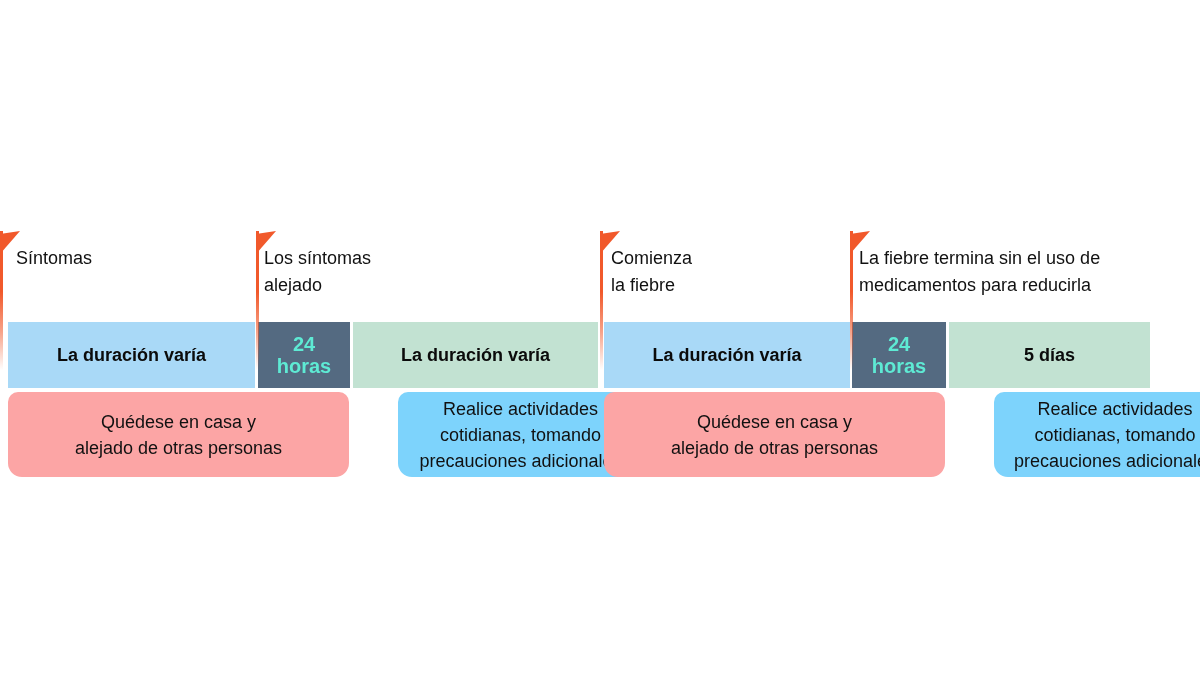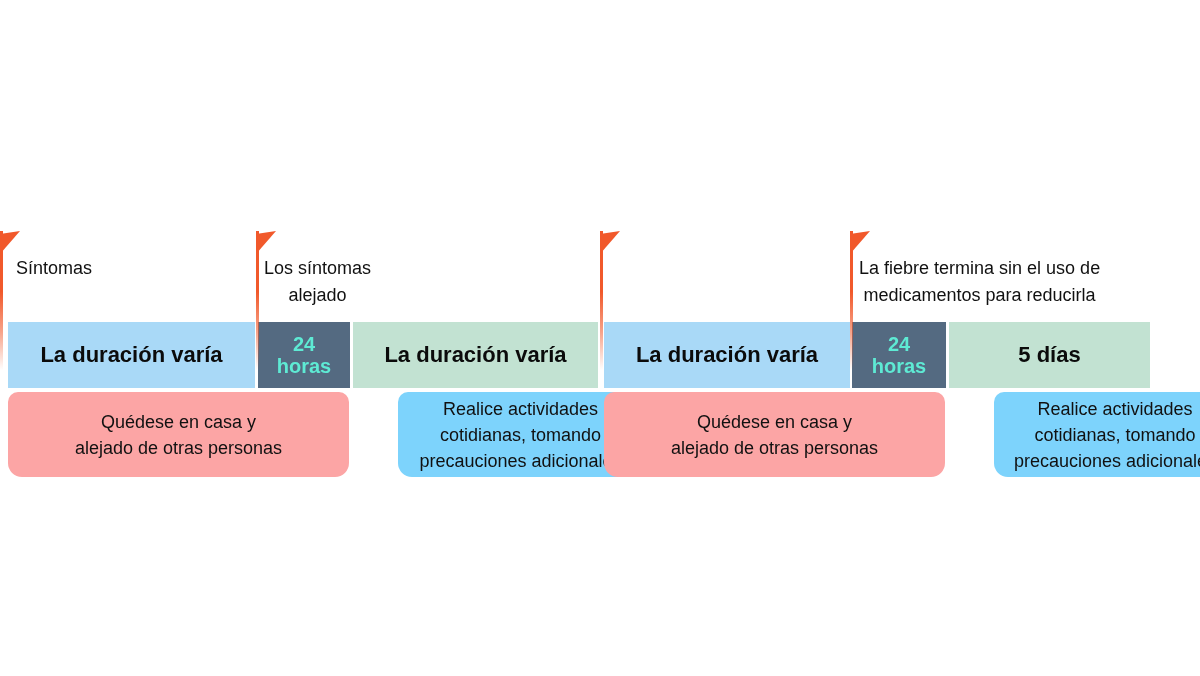--- a/index.html
+++ b/index.html
@@ -34,39 +34,38 @@
     left: 0;
     top: 0;
     width: 20px;
     height: 23px;
     background: #F1592B;
     clip-path: polygon(0 13%, 100% 0, 0 100%);
   }
   
   .event-label {
     position: absolute;
-    top: 255px;
+    top: 245px;
     font-size: 18px;
     line-height: 27px;
     color: #111111;
     white-space: pre-line;
     z-index: 2;
-    text-align: center;
   }
   
   .seg {
     position: absolute;
     top: 322px;
     height: 66px;
     display: flex;
     align-items: center;
     justify-content: center;
     text-align: center;
     font-weight: bold;
-    font-size: 22px;
+    font-size: 18px;
     color: #0b0b0b;
     white-space: pre-line;
     z-index: 1;
   }
   .seg-blue  { background: #A9D9F7; }
   .seg-green { background: #C2E2D2; }
   .seg-slate {
     background: #546A81;
     color: #5eead4;
     font-size: 20px;
@@ -105,20 +104,22 @@
   <div class="marker" style="left:600px">
     <div class="flag"></div>
   </div>
   <div class="marker" style="left:850px">
     <div class="flag"></div>
   </div>
 
   <div class="event-label" style="left:16px">Síntomas</div>
   <div class="event-label" style="left:264px">Los síntomas
 alejado</div>
+  <div class="event-label" style="left:611px">Comienza
+la fiebre</div>
   <div class="event-label" style="left:859px">La fiebre termina sin el uso de
 medicamentos para reducirla</div>
 
   <div class="seg seg-blue" style="left:8px;   width:247px">La duración varía</div>
   <div class="seg seg-slate" style="left:258px; width:92px">24
 horas</div>
   <div class="seg seg-green" style="left:353px; width:245px">La duración varía</div>
   <div class="seg seg-blue" style="left:604px; width:246px">La duración varía</div>
   <div class="seg seg-slate" style="left:852px; width:94px">24
 horas</div>

